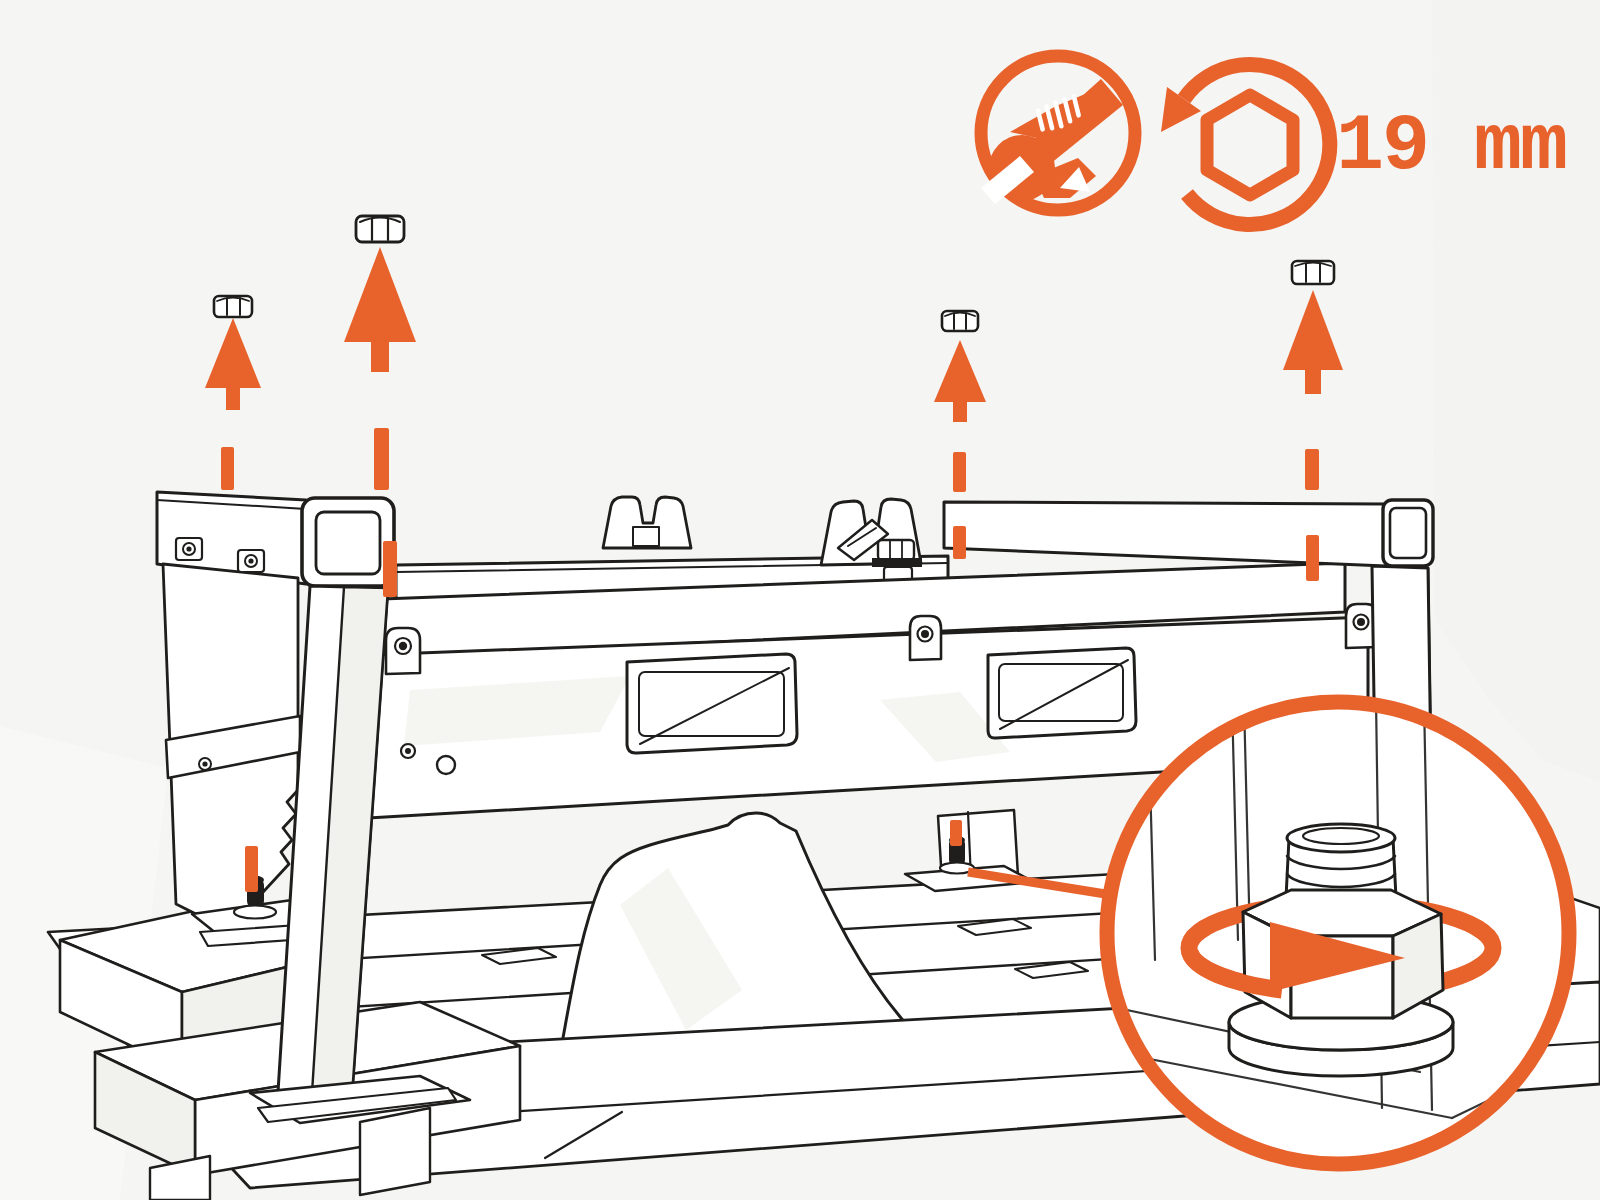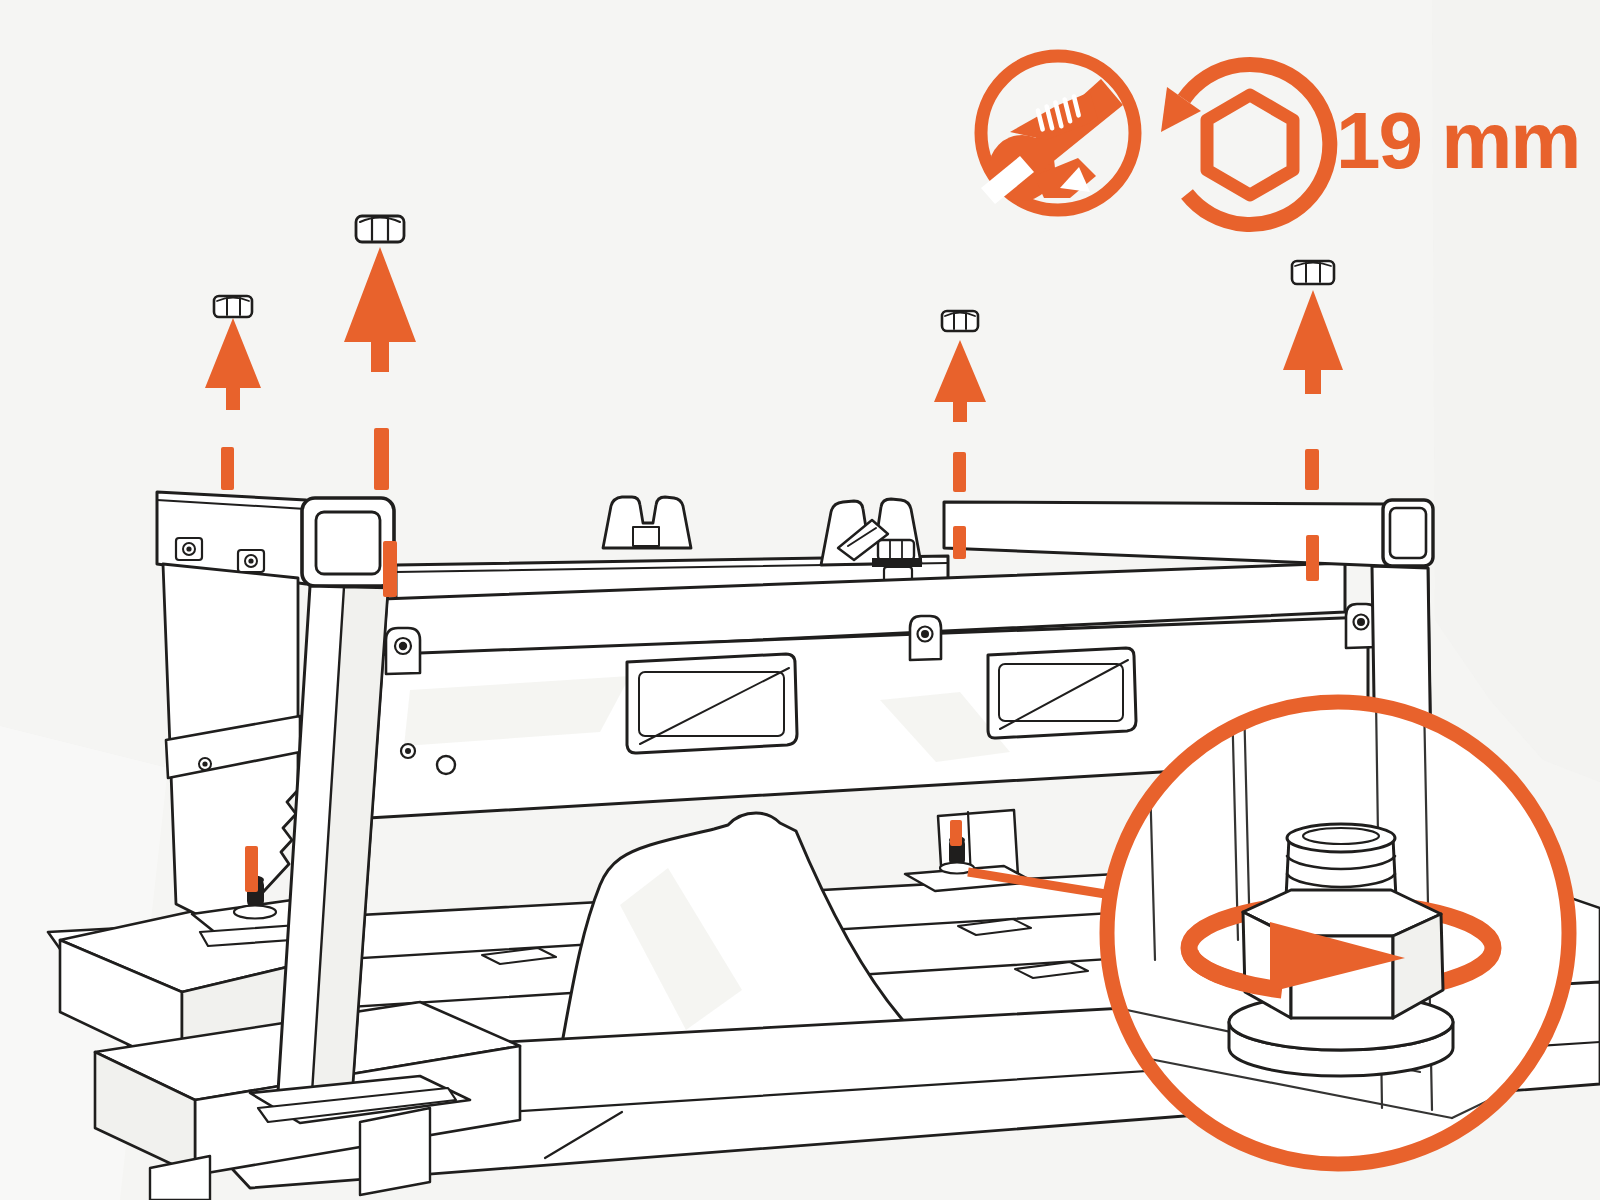--- a/index.html
+++ b/index.html
@@ -1,17 +1,17 @@
 <!DOCTYPE html>
 <html style="--accent: #E8622C; --line: #1F1E1D; --background: #F5F5F3; --panel: #FFFFFF; --shade: #F1F1EE;"><head>
 <meta charset="utf-8">
 <style>
   html,body{margin:0;padding:0;background:#e9e9e7;}
   .stage{width:1600px;height:1200px;margin:0 auto;position:relative;
-         font-family:Liberation Sans, sans-serif;
+         font-family:Liberation Mono, monospace;
          background:var(--background,#F5F5F3);overflow:hidden;}
   svg{display:block}
   .ln{fill:none;stroke:var(--line,#1F1E1D);stroke-linecap:round;stroke-linejoin:round}
   .w{fill:var(--panel,#fff);stroke:var(--line,#1F1E1D);stroke-linejoin:round;stroke-linecap:round}
   .sh{fill:var(--shade,#F1F1EE);stroke:var(--line,#1F1E1D);stroke-linejoin:round}
   .soft{fill:var(--shade,#F1F1EE);stroke:none;opacity:.75}
   .dk{fill:var(--line,#1F1E1D);stroke:none}
   .o{fill:var(--accent,#E8622C);stroke:none}
   .os{fill:none;stroke:var(--accent,#E8622C)}
   .sizetext{fill:var(--accent,#E8622C);font-weight:bold;font-size:80px;letter-spacing:-2px}

